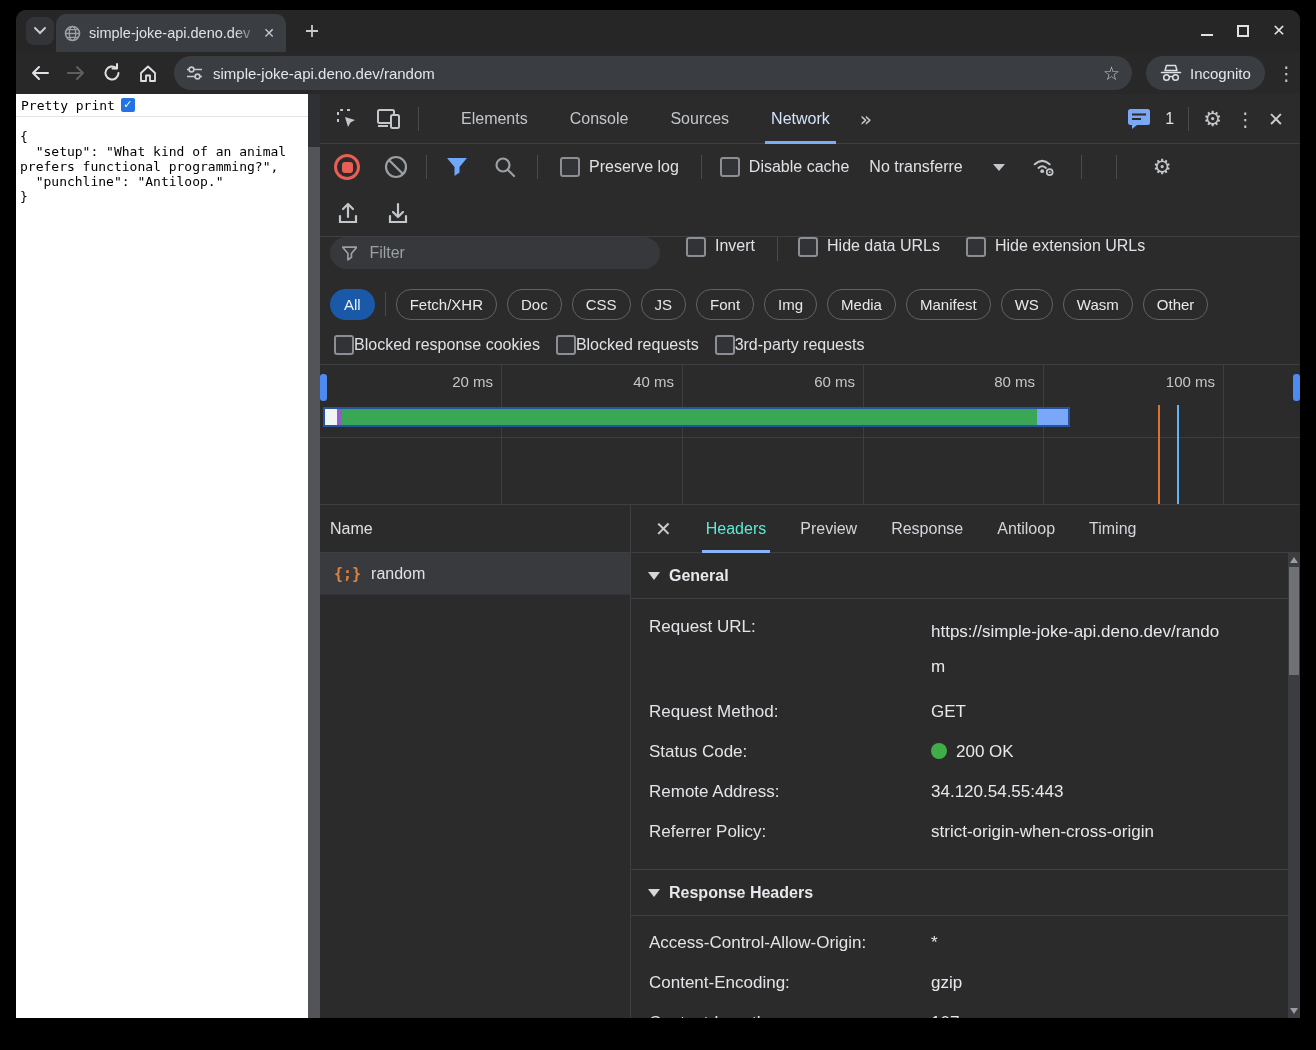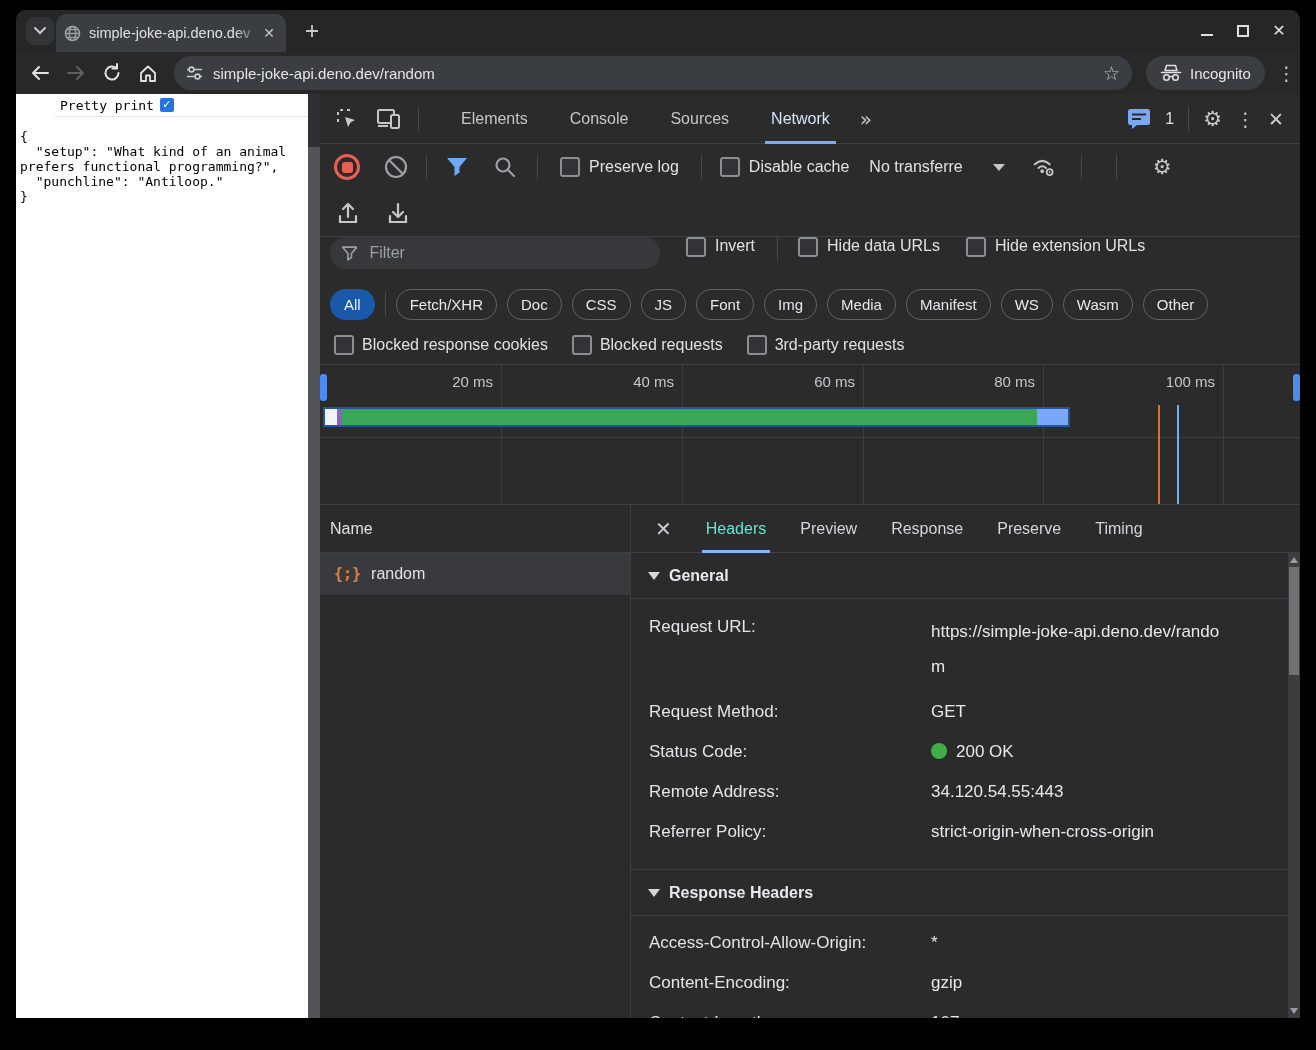--- a/index.html
+++ b/index.html
@@ -29,21 +29,21 @@
            padding:0 12px;box-sizing:border-box;}
   #omni-url{flex:1;margin-left:10px;font-size:15px;color:#e4e6ea;white-space:nowrap;overflow:hidden;}
   .star{font-size:19px;color:#c7cacd;}
   #incog-chip{margin-left:14px;height:34px;background:#3a3d41;border-radius:17px;display:flex;align-items:center;
               padding:0 14px;gap:8px;font-size:15px;color:#e4e6ea;}
   .kebab{margin-left:12px;font-size:19px;color:#c7cacd;width:18px;text-align:center;}
   
   #contentrow{position:absolute;left:0;top:84px;width:100%;bottom:0;}
   #page{position:absolute;left:0;top:0;width:292px;height:100%;background:#fff;color:#000;
         font-family:"DejaVu Sans Mono",monospace;}
-  #pp-bar{display:flex;align-items:flex-start;gap:6px;padding:4px 0 3px 5px;border-bottom:1px solid #e4e4e4;font-size:13px;margin-left:39px;}
+  #pp-bar{display:flex;align-items:flex-start;gap:6px;padding:4px 0 3px 5px;border-bottom:1px solid #e4e4e4;font-size:13px;}
   .pp-check{width:14px;height:14px;background:#2374e1;border-radius:2px;color:#fff;font-size:11px;line-height:14px;
             text-align:center;font-family:"DejaVu Sans",sans-serif;}
   #json-pre{margin:0;padding:12px 2px 0 4px;font-size:13px;line-height:15px;white-space:pre-wrap;word-break:break-word;width:282px;}
   #page-scroll{position:absolute;left:292px;top:0;width:12px;height:100%;background:#525457;}
   #page-scroll .cap{position:absolute;left:0;top:0;width:100%;height:53px;background:#2f3033;}
   
   #devtools{position:absolute;left:304px;top:0;right:0;height:100%;background:#2b2b2b;font-size:16px;}
   .row-line{border-bottom:1px solid #3e3f42;}
   .vdiv{width:1px;height:24px;background:#4a4b4e;}
   .cb{width:16px;height:16px;border:2px solid #8b8e93;border-radius:3px;background:#313337;flex:none;}
@@ -74,21 +74,21 @@
                padding:0 12px;box-sizing:border-box;gap:10px;}
   #filter-pill input{background:transparent;border:none;outline:none;color:#aeb1b6;font-size:16px;width:100%;
                      font-family:"Liberation Sans",sans-serif;}
   #filter-pill input::placeholder{color:#9aa0a6;}
   
   #chips-row{position:absolute;left:0;top:189px;width:100%;height:42px;display:flex;align-items:center;gap:10px;padding-left:10px;box-sizing:border-box;}
   .chip{height:29px;border-radius:15px;border:1px solid #5f6368;display:flex;align-items:center;padding:0 13px;
         font-size:15px;font-weight:500;color:#e6e8ec;}
   .chip.sel{background:#1a59a8;border-color:#1a59a8;color:#e8f0fe;}
   
-  #checks-row{position:absolute;left:0;top:231px;width:100%;height:39px;display:flex;align-items:center;gap:8px;padding-left:14px;box-sizing:border-box;}
+  #checks-row{position:absolute;left:0;top:231px;width:100%;height:39px;display:flex;align-items:center;padding-left:14px;box-sizing:border-box;}
   
   #timeline{position:absolute;left:0;top:270px;width:100%;height:141px;border-top:1px solid #3e3f42;border-bottom:1px solid #3e3f42;box-sizing:border-box;}
   .gridv{position:absolute;top:0;bottom:0;width:1px;background:#3d3e41;}
   .tick{position:absolute;top:8px;width:70px;text-align:right;font-size:15px;color:#c4c7cb;}
   #tl-mid{position:absolute;left:0;right:0;top:72px;height:1px;background:#3d3e41;}
   #wf-bar{position:absolute;left:5px;top:44px;height:16px;width:743px;display:flex;box-shadow:0 0 0 2px #24549e;}
   .seg-w{width:12px;background:#f1f3f4;}
   .seg-p{width:5px;background:#8f5fc9;}
   .seg-g{flex:1;background:#3aa757;}
   .seg-b{width:31px;background:#7aa7f8;}
@@ -391,21 +391,21 @@
             <span>random</span>
           </div>
         </div>
 
         <div id="details">
           <div id="det-tabbar">
             <span class="det-close glyph">✕</span>
             <div class="det-tab active">Headers</div>
             <div class="det-tab">Preview</div>
             <div class="det-tab">Response</div>
-            <div class="det-tab">Preserve</div>
+            <div class="det-tab">Antiloop</div>
             <div class="det-tab">Timing</div>
           </div>
 
           <div id="det-content">
             <div class="sec-head">
               <div class="tri"></div>
               <span>General</span>
             </div>
             <div style="height:10px"></div>
             <div class="det-row">

